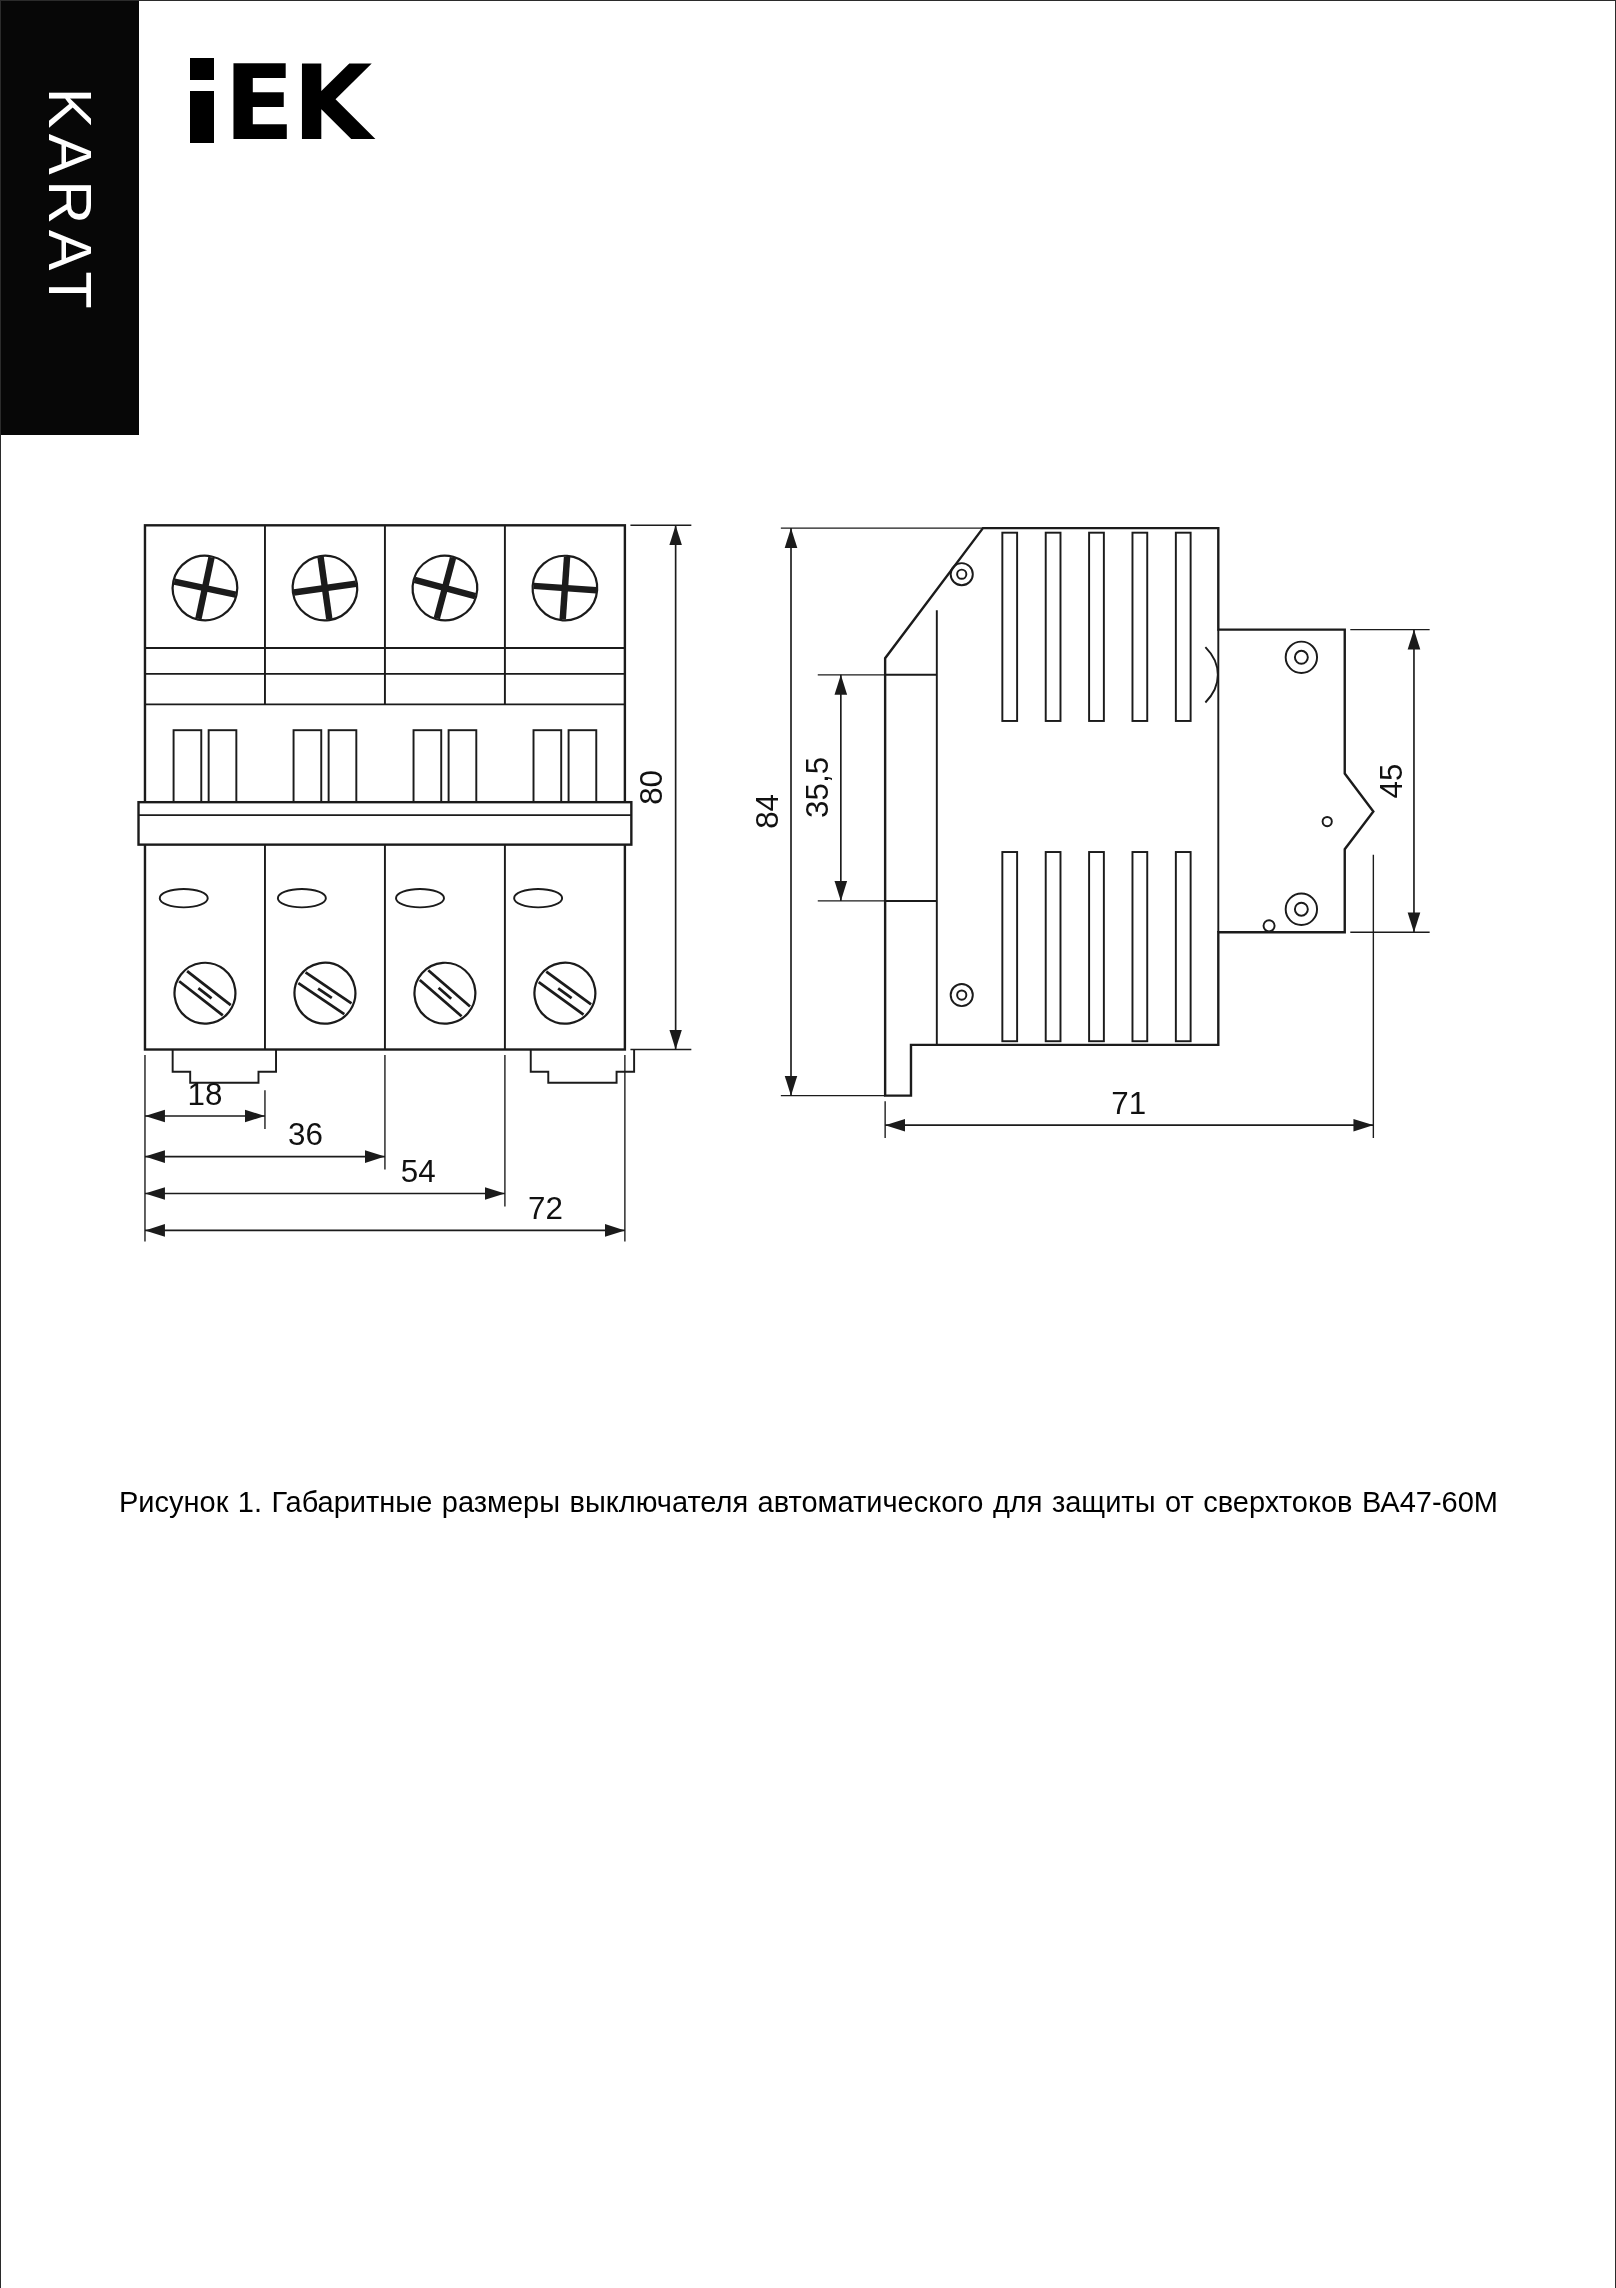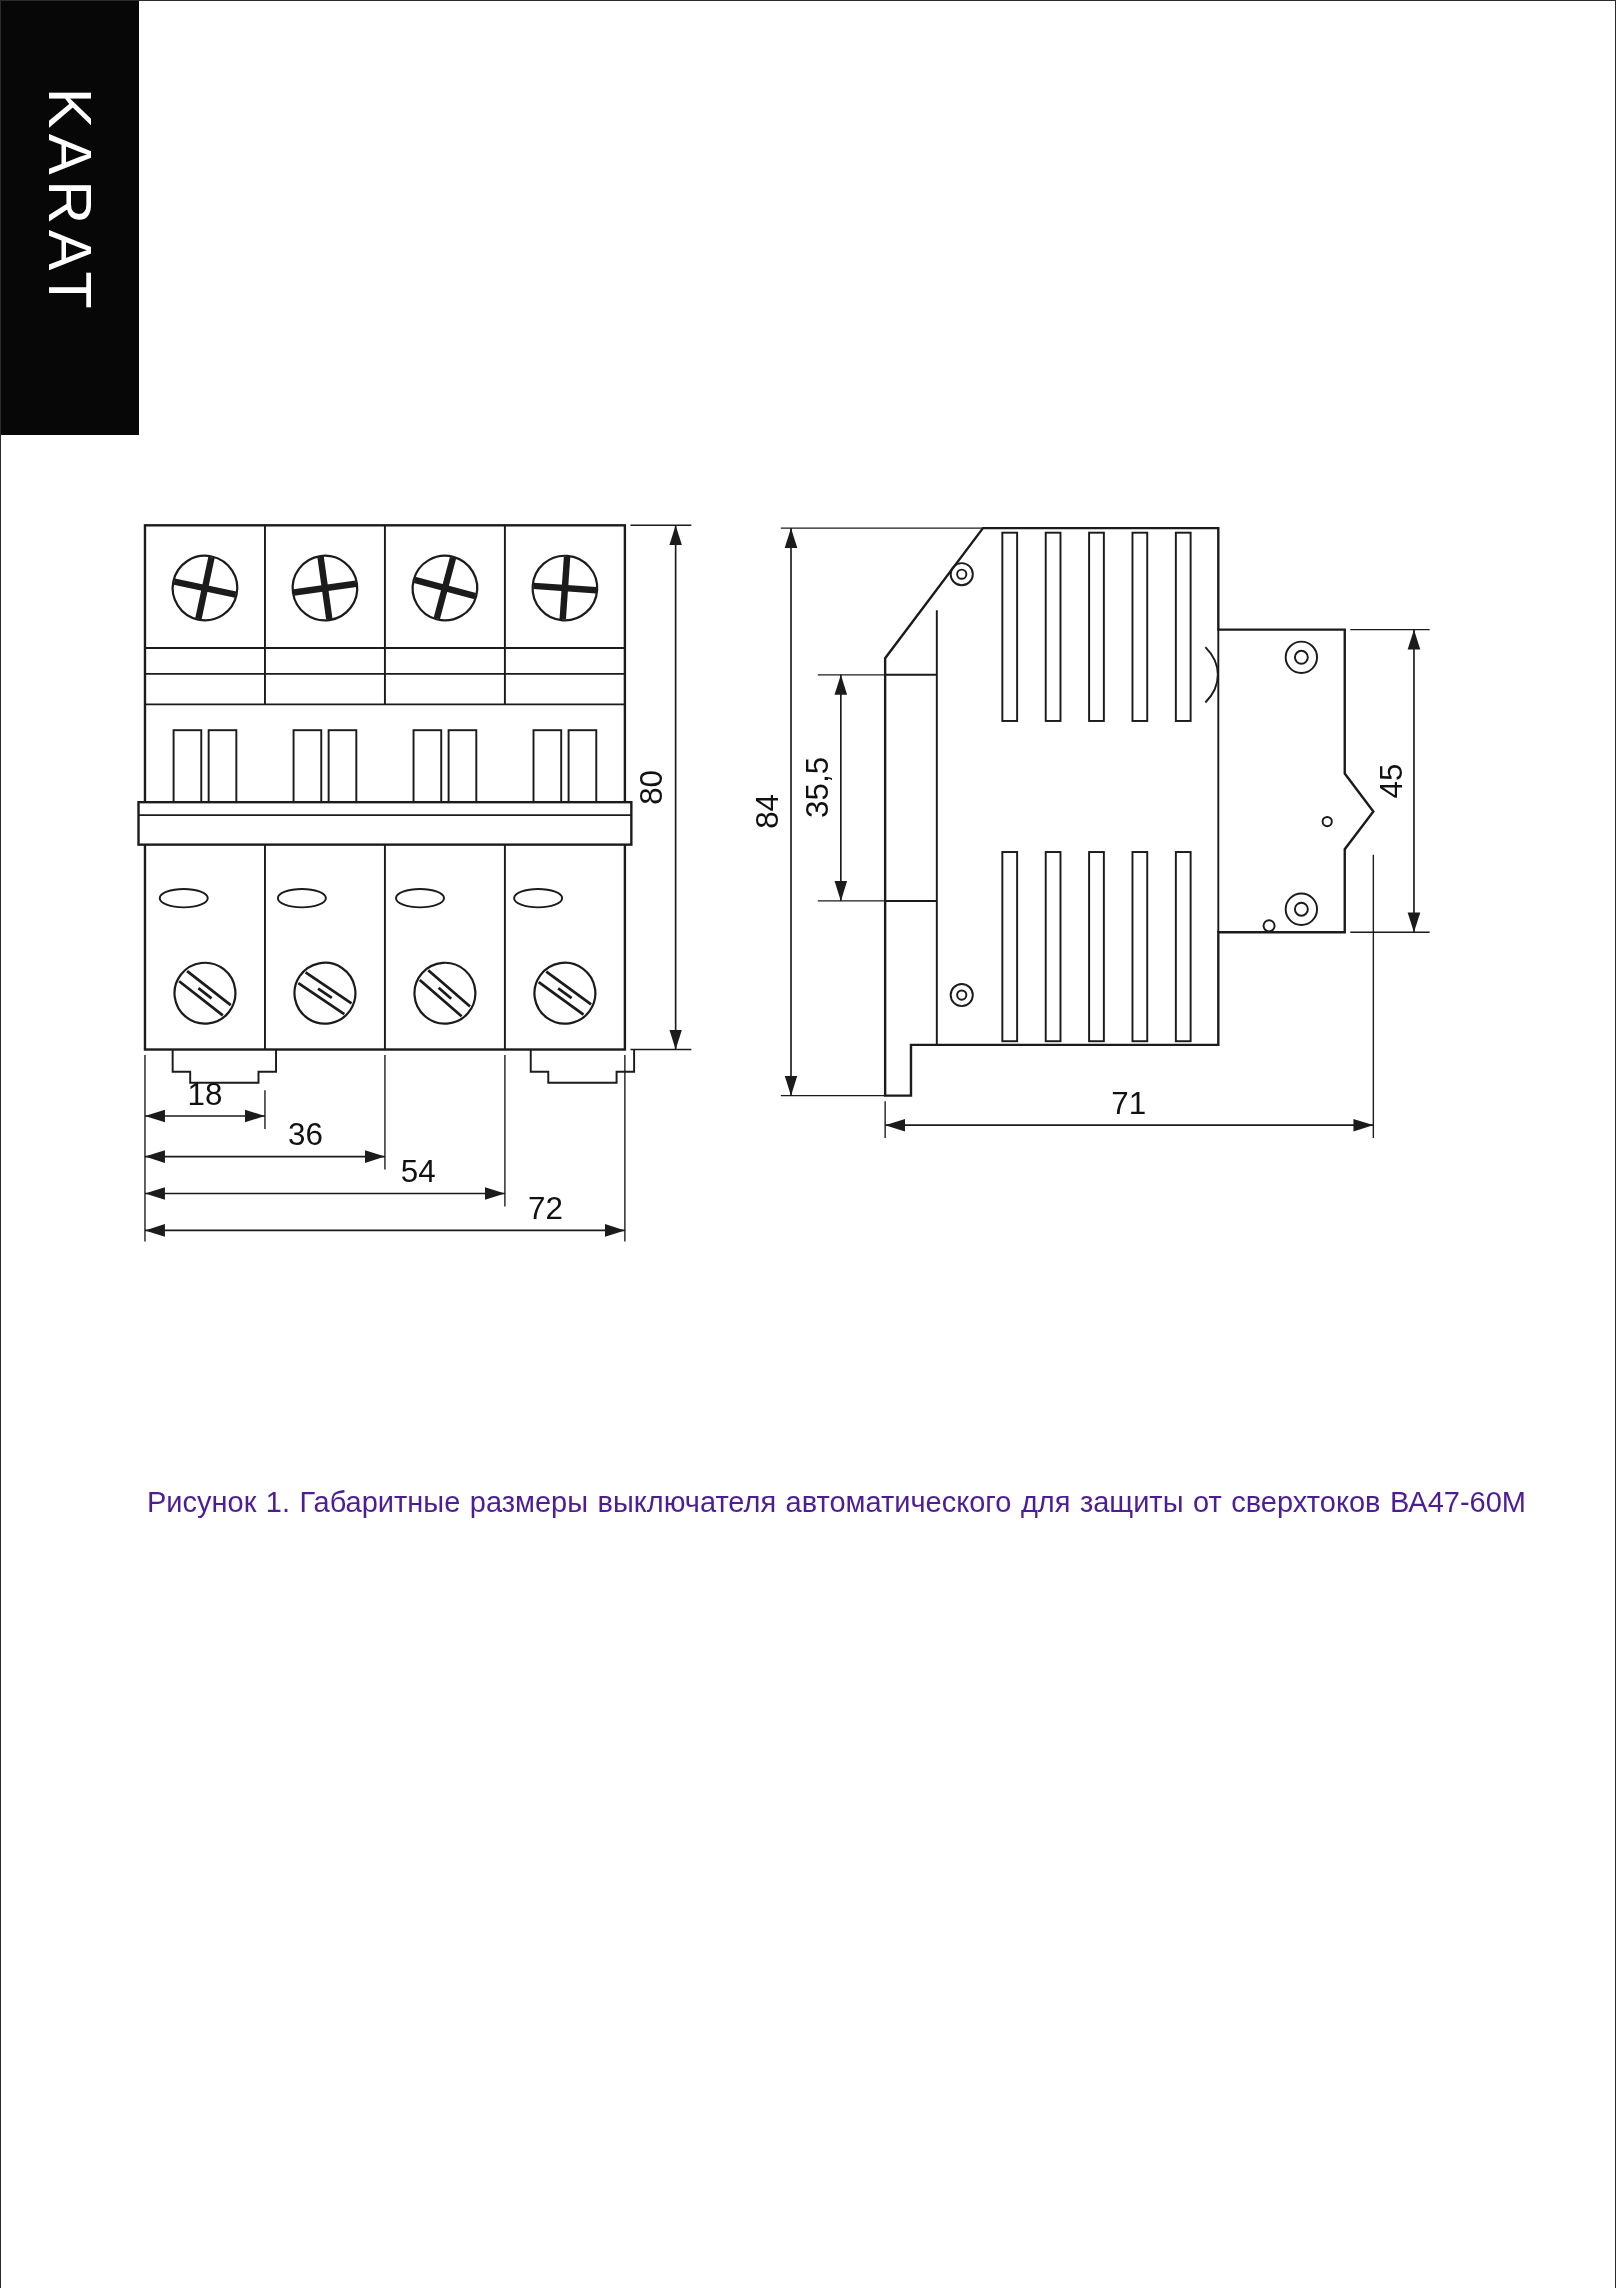--- a/index.html
+++ b/index.html
@@ -8,37 +8,44 @@
   .banner{position:absolute;left:0;top:0;width:138px;height:434px;background:#070707;}
   .karat{position:absolute;top:46%;left:50%;transform:translate(-50%,-50%) rotate(90deg);
          color:#fff;font-size:61px;letter-spacing:5.5px;white-space:nowrap;}
   .logo{position:absolute;left:189px;top:57px;display:flex;align-items:flex-end;height:85px;}
   .logo-i{display:flex;flex-direction:column;justify-content:space-between;height:85px;width:24px;margin-right:10px;}
   .logo-dot{width:24px;height:22px;background:#000;}
   .logo-stem{width:24px;height:52px;background:#000;}
   .logo-ek{font-size:103px;line-height:79px;font-weight:bold;color:#000;letter-spacing:-1.8px;
            font-family:"DejaVu Sans",sans-serif;}
   svg.drawing{position:absolute;left:0;top:0;}
-  .caption{position:absolute;left:118px;top:1482px;width:1379px;font-size:29px;color:#4c1d95;
-           text-align:justify;text-align-last:justify;line-height:39px;margin-left:28px;}
+  .caption{position:absolute;left:118px;top:1482px;width:1379px;font-size:29px;color:#000000;
+           text-align:justify;text-align-last:justify;line-height:39px;}
   .outline{fill:#fff;stroke:#1b1b1b;stroke-width:2.6;}
   .ln{stroke:#1b1b1b;stroke-width:2.1;fill:none;}
   .thin{stroke:#1b1b1b;stroke-width:1.5;fill:none;}
   .dim{stroke:#1b1b1b;stroke-width:1.8;fill:none;}
   .dimtxt{font-family:"Liberation Sans",sans-serif;font-size:34px;fill:#111;text-anchor:middle;}
 </style>
 </head>
 <body>
 
 <div class="page">
 
   <div class="banner">
     <div class="karat">KARAT</div>
   </div>
 
+  <div class="logo">
+    <div class="logo-i">
+      <div class="logo-dot"></div>
+      <div class="logo-stem"></div>
+    </div>
+    <span class="logo-ek">EK</span>
+  </div>
 
   <svg class="drawing" width="1616" height="2289" viewBox="0 0 1751 2480">
     <defs>
       <marker id="arr" viewBox="0 0 12 10" refX="12" refY="5" markerWidth="12" markerHeight="10" orient="auto-start-reverse">
           <path d="M0,1.2 L12,5 L0,8.8 Z" fill="#1b1b1b"></path>
         </marker>
       <g id="phscrew">
         <circle r="35" fill="#fff" stroke="#1b1b1b" stroke-width="2.4"></circle>
         <line x1="-34" y1="0" x2="34" y2="0" stroke="#1b1b1b" stroke-width="7"></line>
         <line x1="0" y1="-34" x2="0" y2="34" stroke="#1b1b1b" stroke-width="7"></line>

